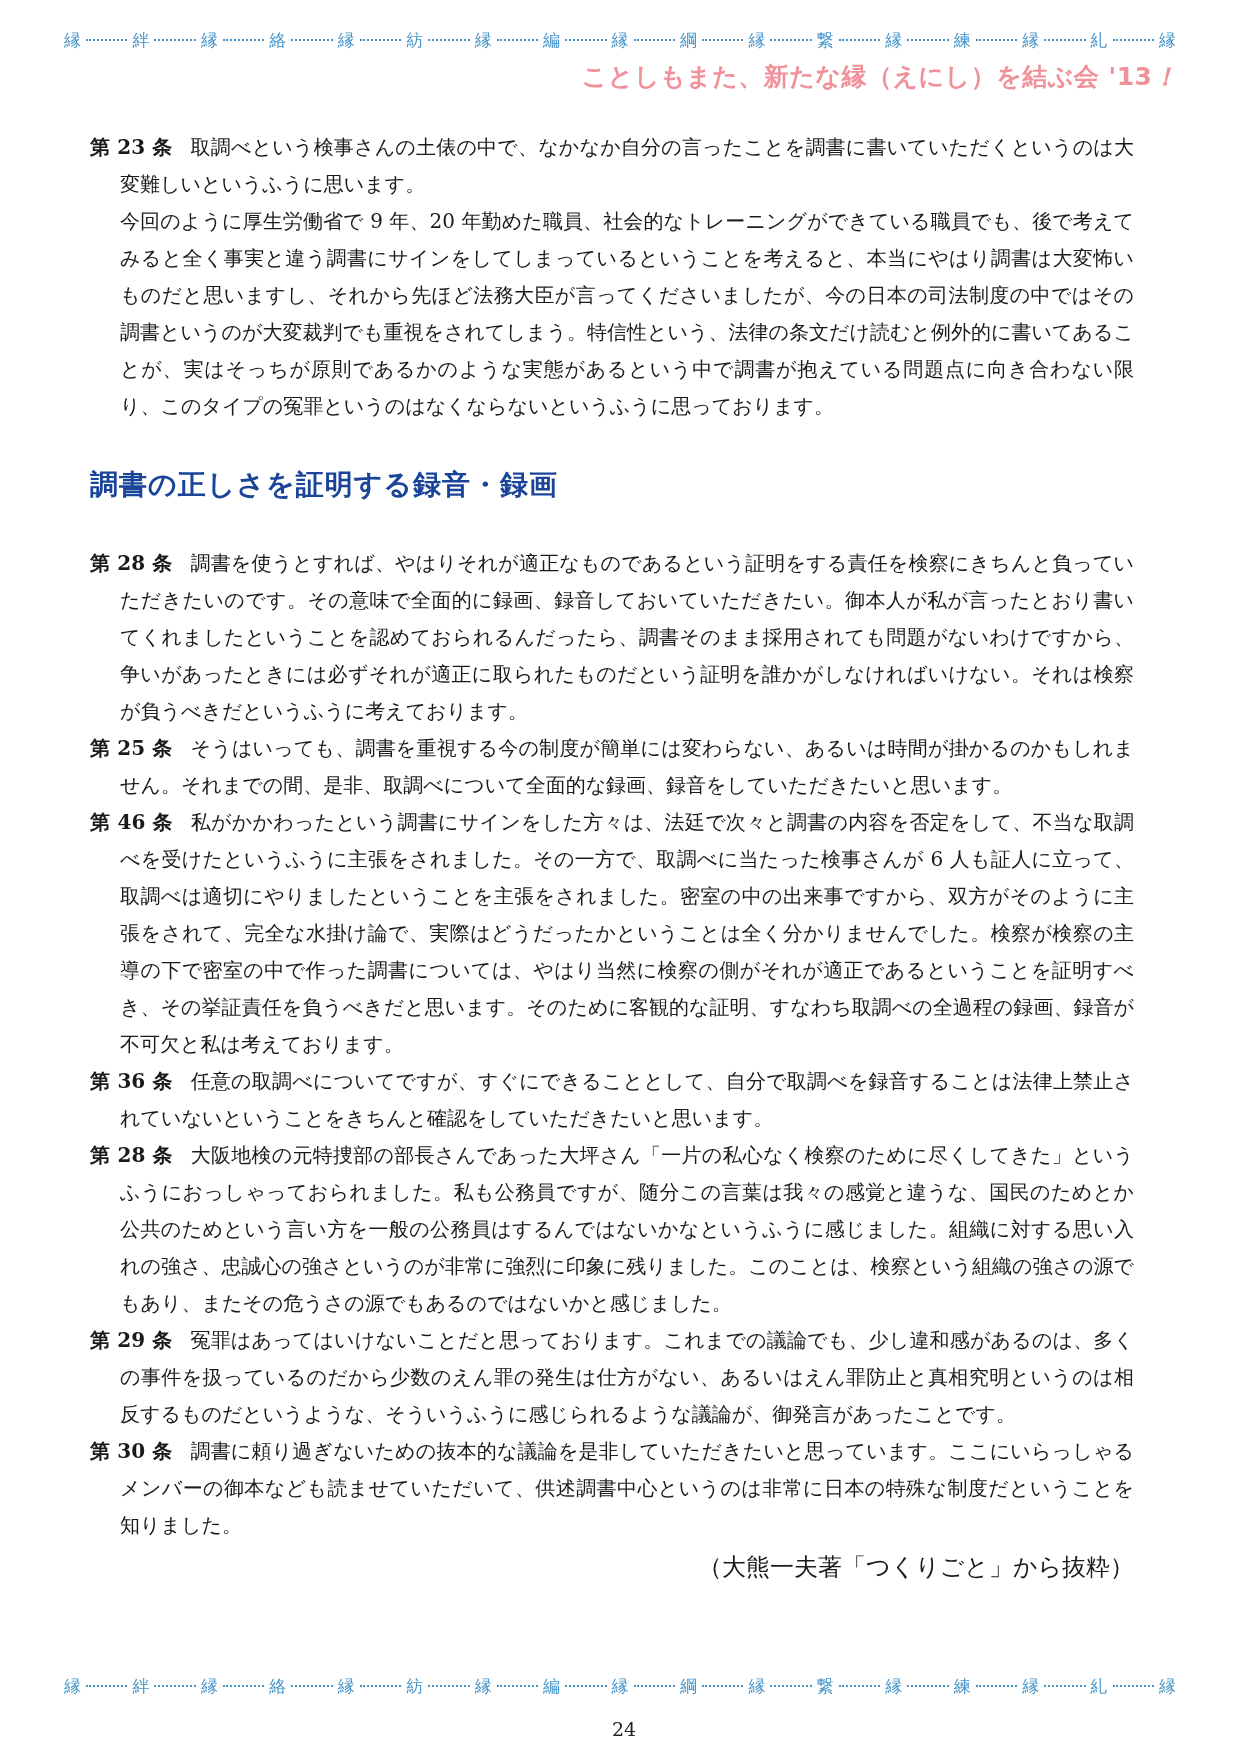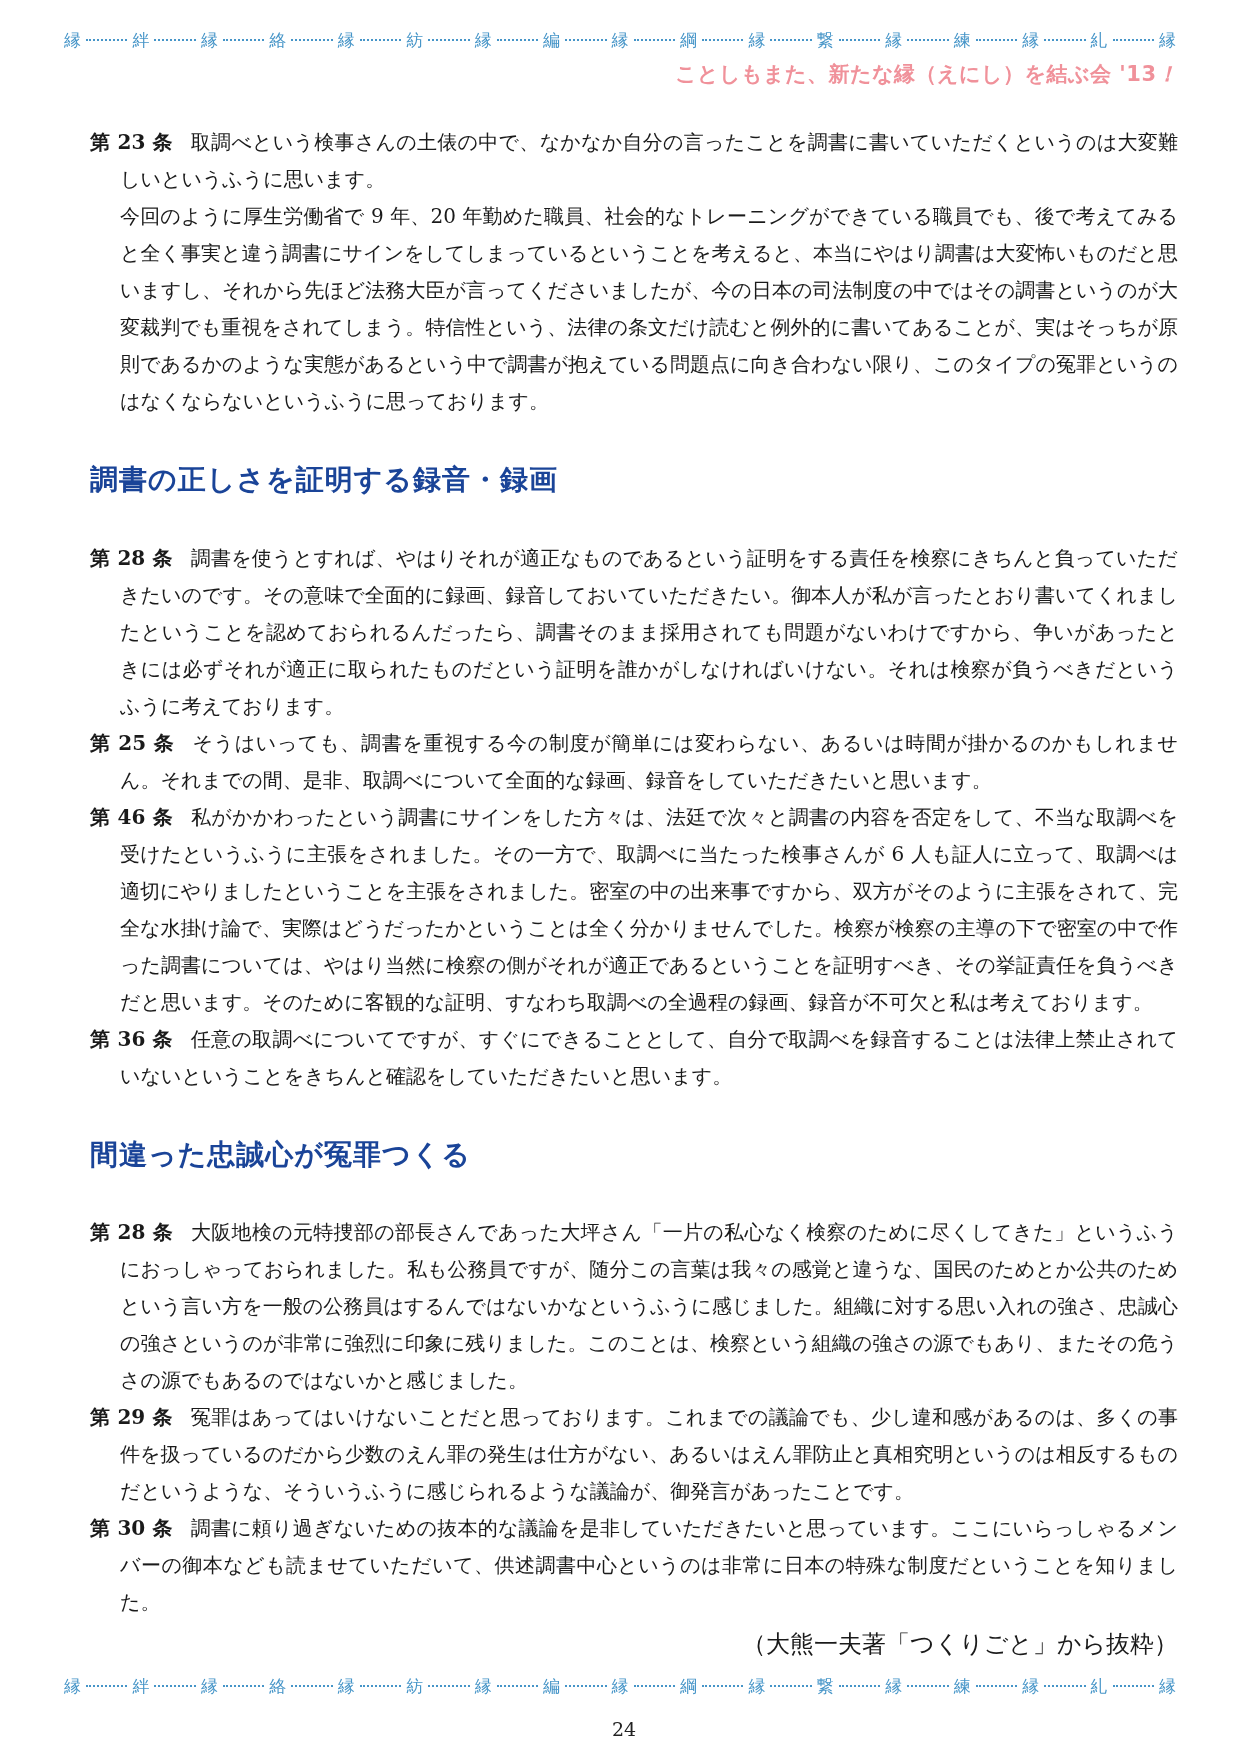--- a/index.html
+++ b/index.html
@@ -33,28 +33,28 @@
     height: 0;
     border-bottom: 2px dotted var(--orn-blue, #4695c8);
     margin: 0 5px;
   }
   
   .subtitle {
     margin: 8px 62px 0 0;
     text-align: right;
     font-family: "DejaVu Sans", "Liberation Sans", sans-serif;
     font-weight: bold;
-    font-size: 21px;
+    font-size: 25px;
     color: var(--pink, #f0919a);
     letter-spacing: 0.5px;
   }
   .subtitle .bang { font-style: italic; }
   
   .content {
-    margin: 36px 62px 0 90px;
+    margin: 36px 106px 0 90px;
     font-size: 20px;
     line-height: 37px;
     text-align: justify;
   }
   .article {
     margin: 0;
     padding-left: 30px;
     text-indent: -30px;
   }
   .article .art-label {
@@ -155,21 +155,20 @@
     </p>
 
     <p class="article">
       <span class="art-label">第 46 条</span><span>私がかかわったという調書にサインをした方々は、法廷で次々と調書の内容を否定をして、不当な取調べを受けたというふうに主張をされました。その一方で、取調べに当たった検事さんが 6 人も証人に立って、取調べは適切にやりましたということを主張をされました。密室の中の出来事ですから、双方がそのように主張をされて、完全な水掛け論で、実際はどうだったかということは全く分かりませんでした。検察が検察の主導の下で密室の中で作った調書については、やはり当然に検察の側がそれが適正であるということを証明すべき、その挙証責任を負うべきだと思います。そのために客観的な証明、すなわち取調べの全過程の録画、録音が不可欠と私は考えております。</span>
     </p>
 
     <p class="article">
       <span class="art-label">第 36 条</span><span>任意の取調べについてですが、すぐにできることとして、自分で取調べを録音することは法律上禁止されていないということをきちんと確認をしていただきたいと思います。</span>
     </p>
 
-    <p class="sec-heading">間違った忠誠心が冤罪つくる</p>
 
     <p class="article">
       <span class="art-label">第 28 条</span><span>大阪地検の元特捜部の部長さんであった大坪さん「一片の私心なく検察のために尽くしてきた」というふうにおっしゃっておられました。私も公務員ですが、随分この言葉は我々の感覚と違うな、国民のためとか公共のためという言い方を一般の公務員はするんではないかなというふうに感じました。組織に対する思い入れの強さ、忠誠心の強さというのが非常に強烈に印象に残りました。このことは、検察という組織の強さの源でもあり、またその危うさの源でもあるのではないかと感じました。</span>
     </p>
 
     <p class="article">
       <span class="art-label">第 29 条</span><span>冤罪はあってはいけないことだと思っております。これまでの議論でも、少し違和感があるのは、多くの事件を扱っているのだから少数のえん罪の発生は仕方がない、あるいはえん罪防止と真相究明というのは相反するものだというような、そういうふうに感じられるような議論が、御発言があったことです。</span>
     </p>
 
     <p class="article">

